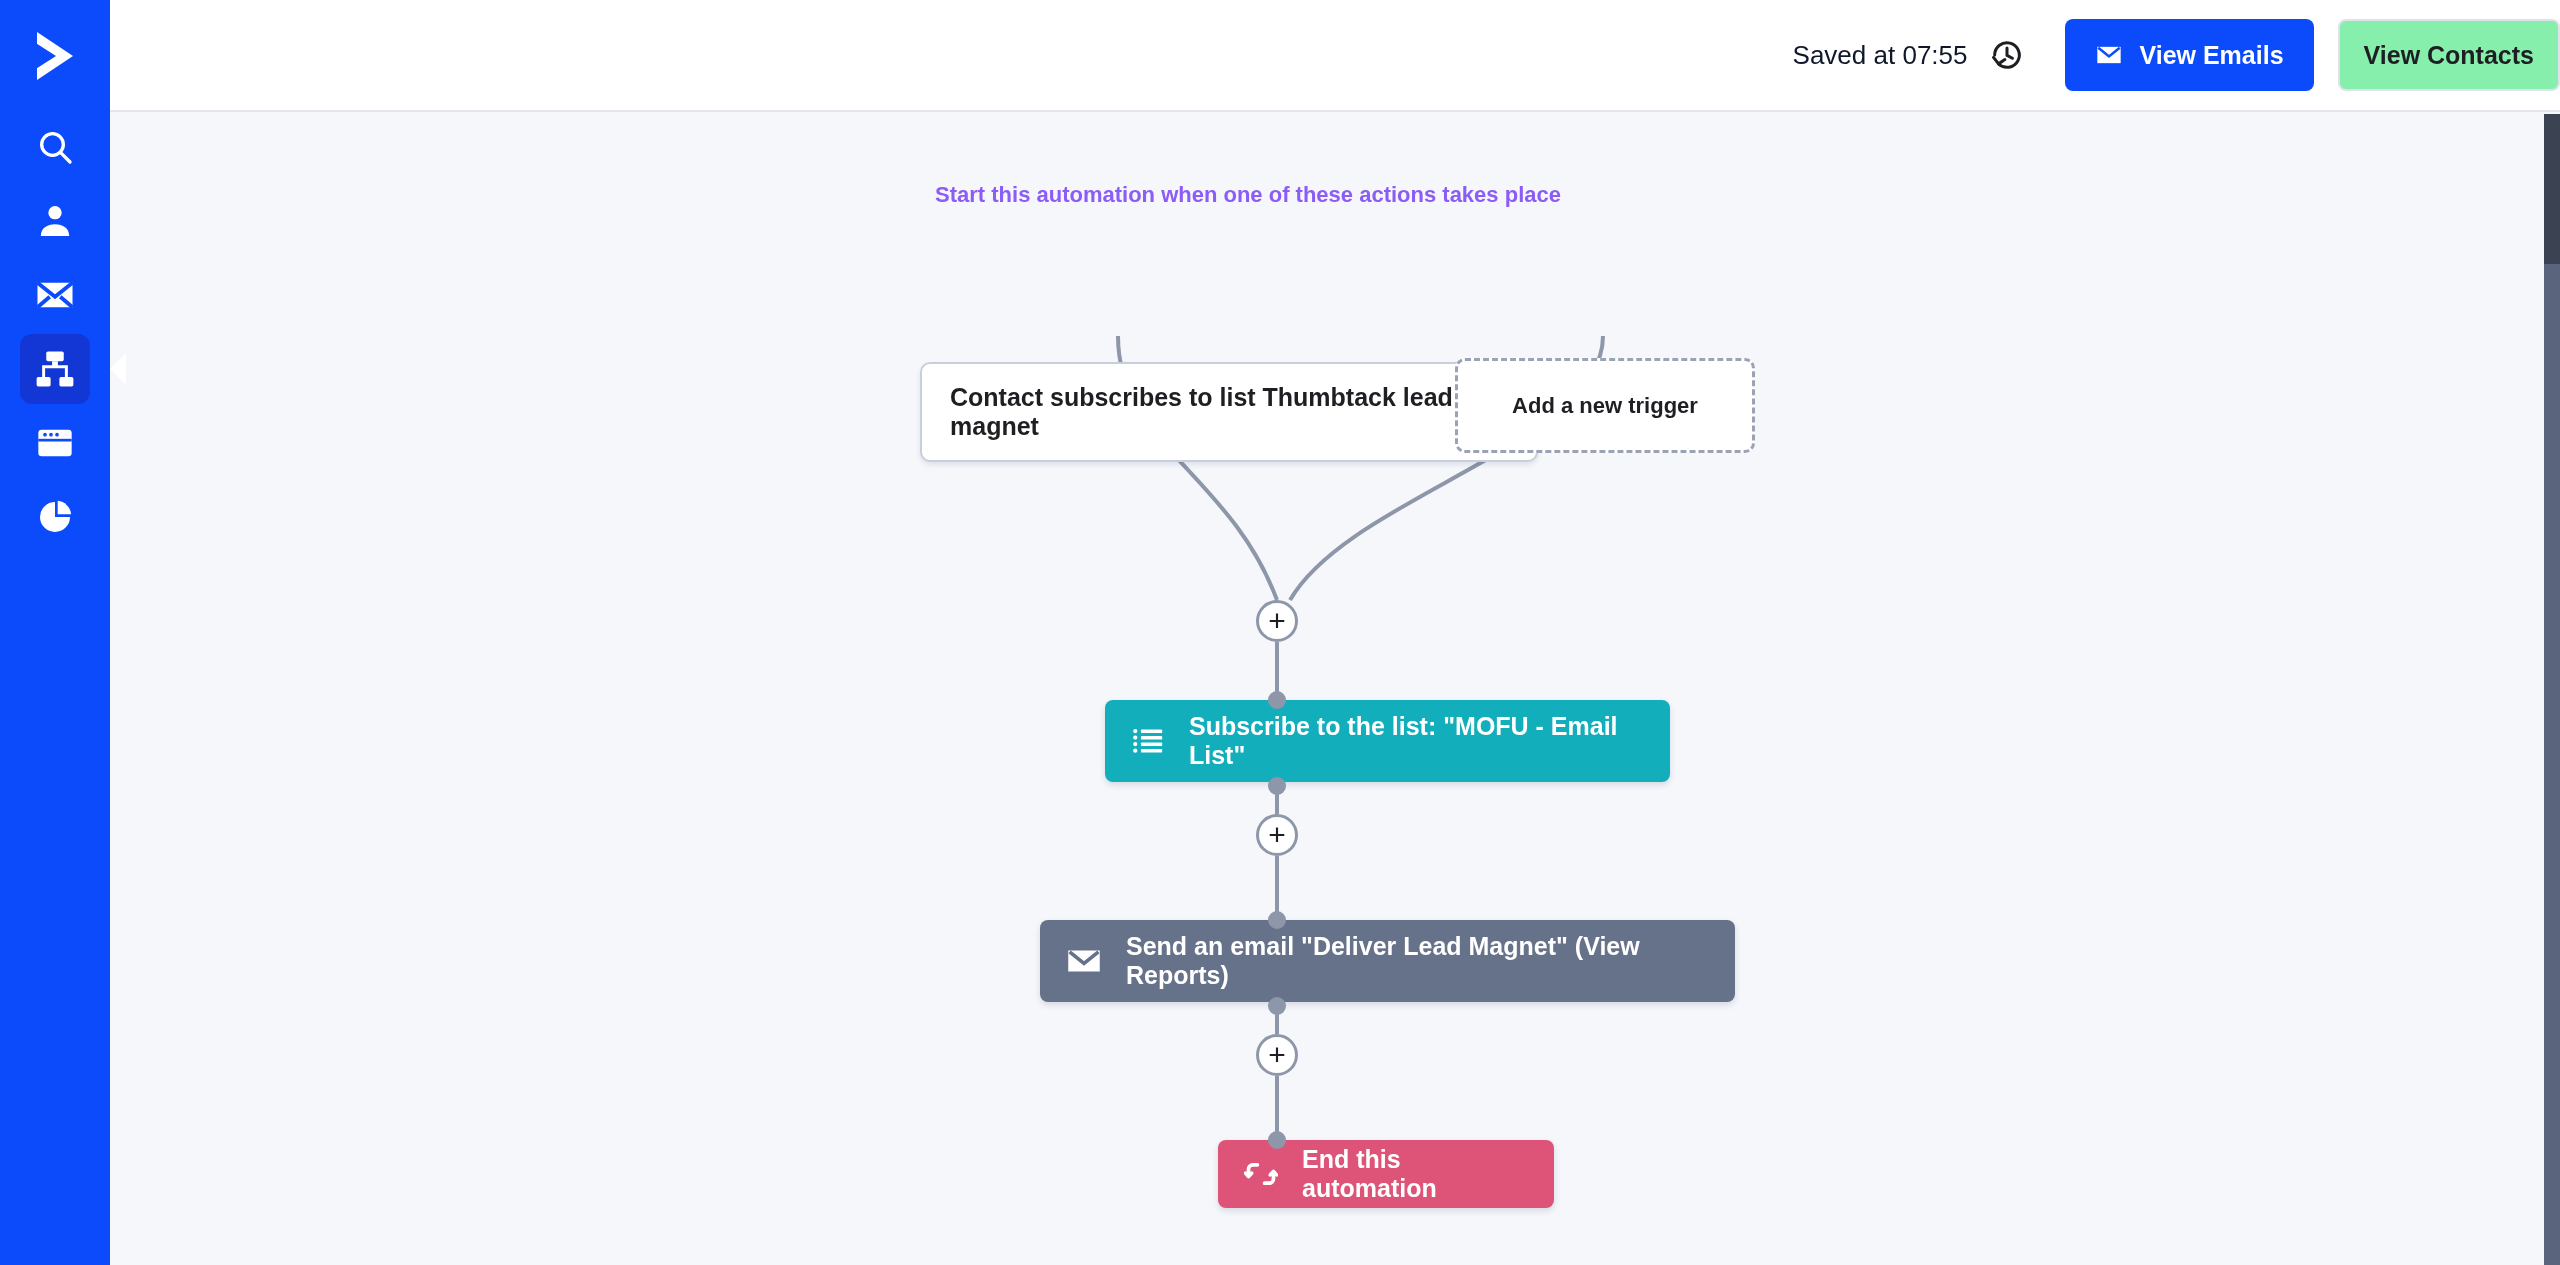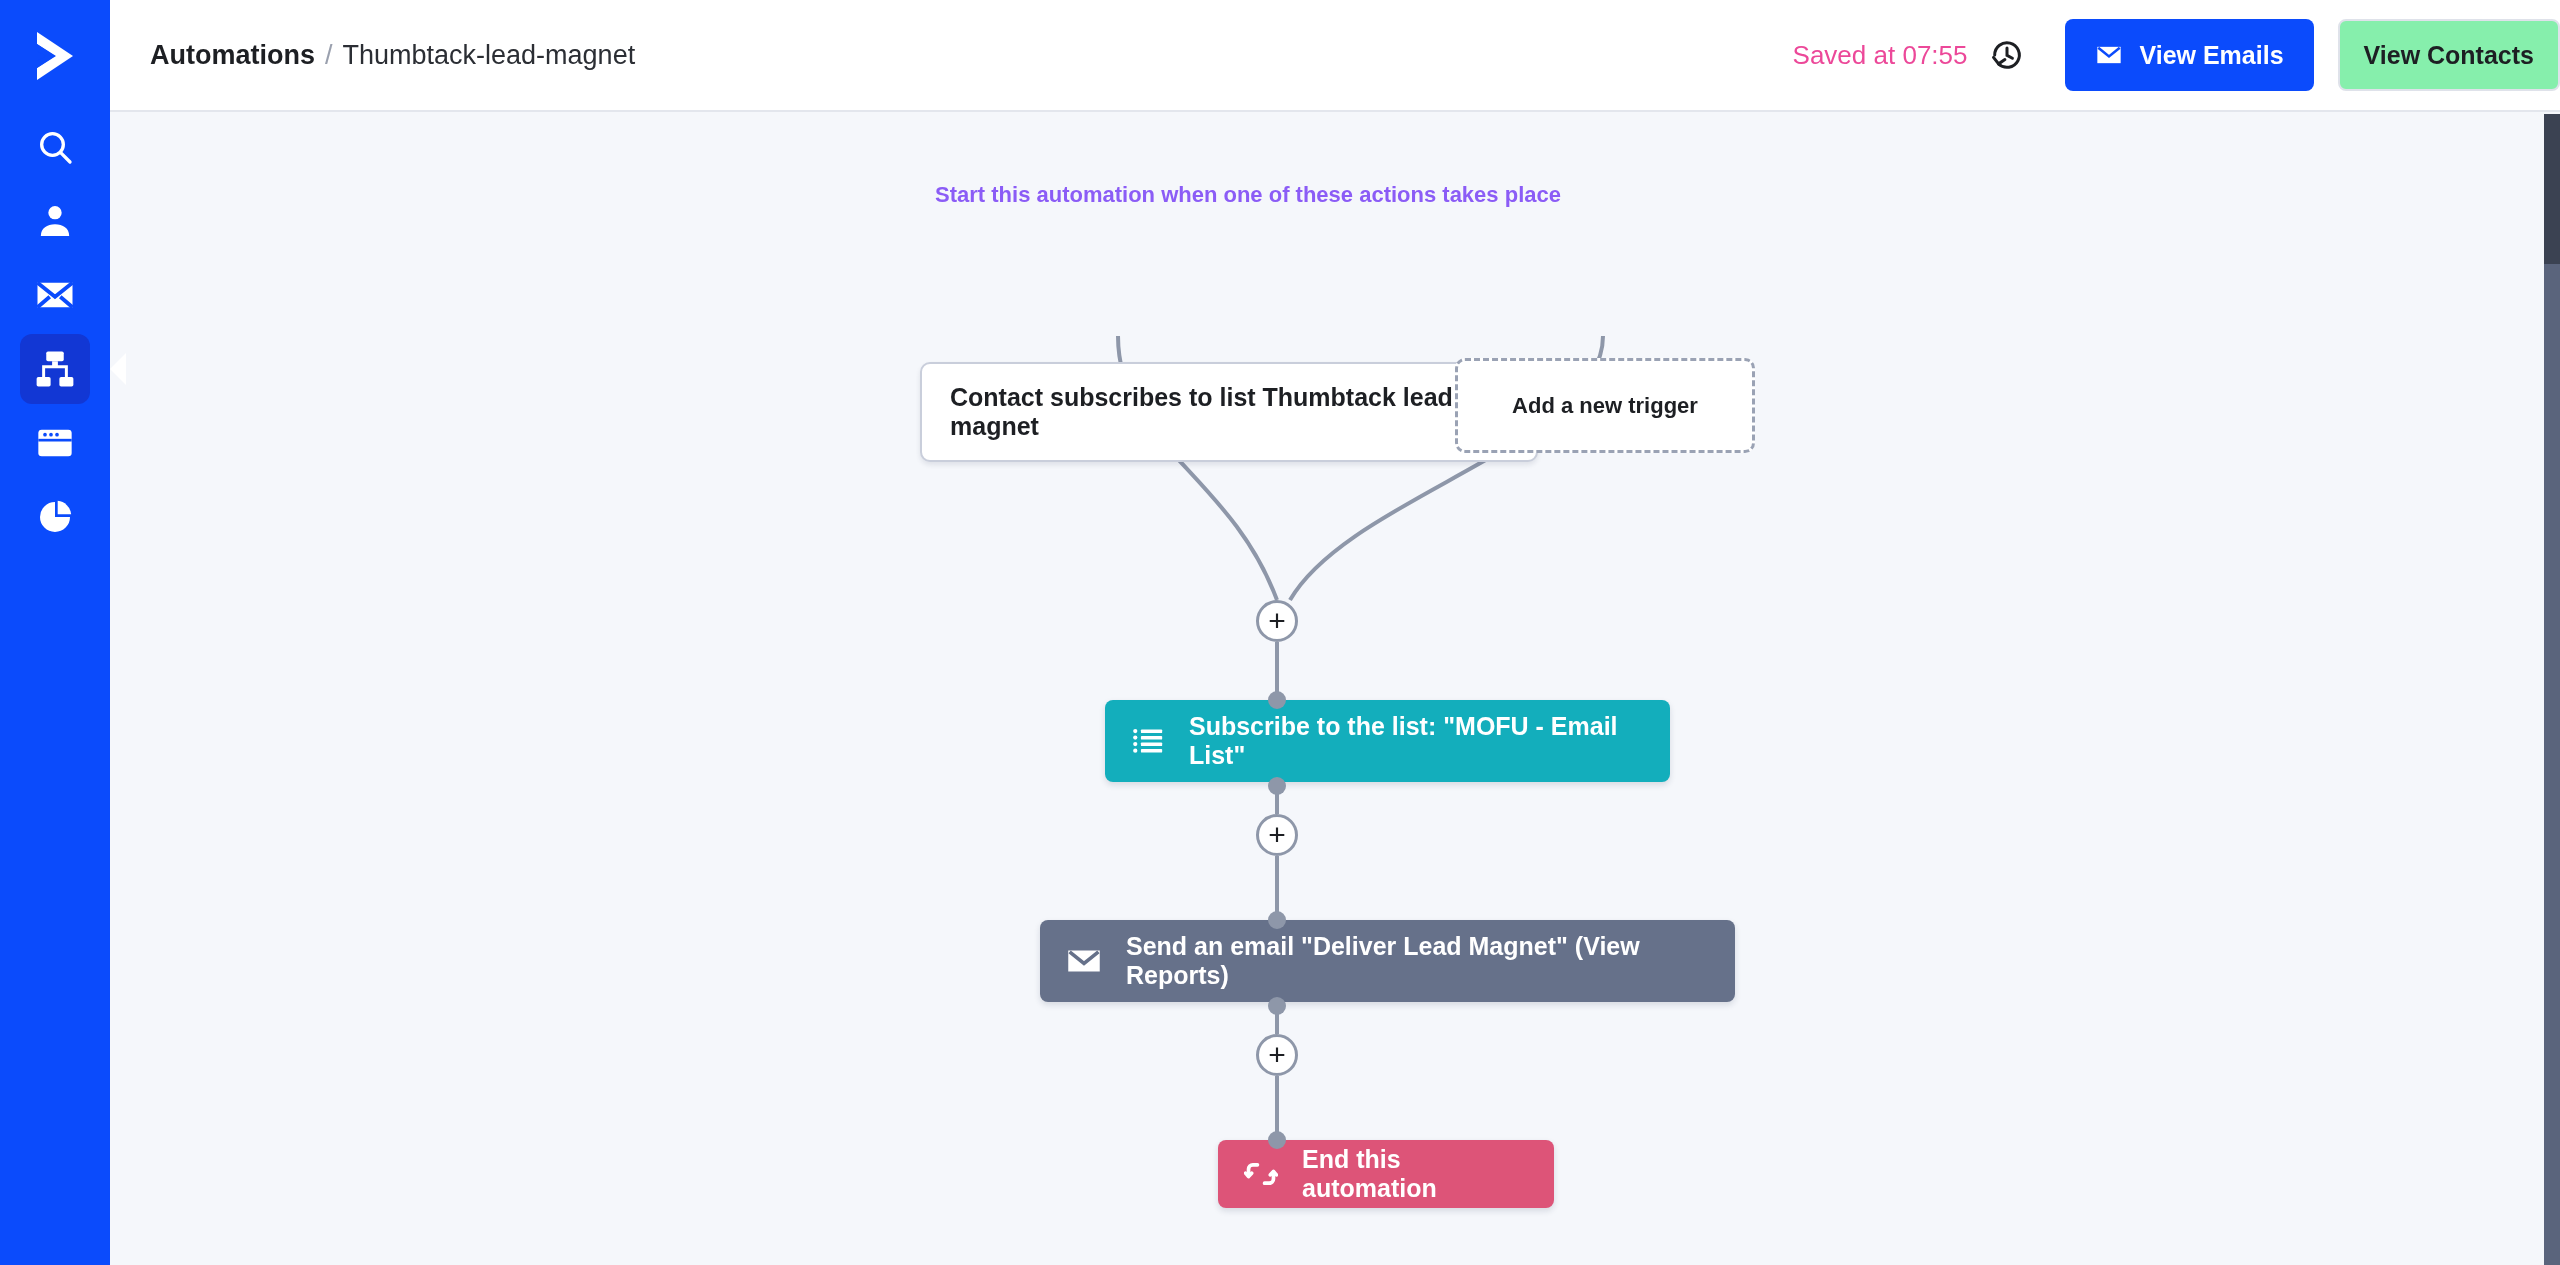--- a/index.html
+++ b/index.html
@@ -48,21 +48,21 @@
     margin-left: 40px; font-size: 27px; color: #2b2e34; white-space: nowrap;
   }
   #breadcrumb .crumb-root { font-weight: bold; color: #1d1f23; }
   #breadcrumb .crumb-sep { color: #9aa0ae; margin: 0 10px; font-weight: 400; }
   #breadcrumb .crumb-current { font-weight: 400; color: #2b2e34; }
 
   #header-right {
     margin-left: auto; display: flex; align-items: center;
     height: 100%; padding-right: 0;
   }
-  #saved-text { font-size: 26px; color: #ec4899; white-space: nowrap; }
+  #saved-text { font-size: 26px; color: #0f172a; white-space: nowrap; }
   #history-icon { margin-left: 22px; margin-right: 40px; display: flex; align-items: center; cursor: pointer; }
 
   .hbtn {
     height: 72px; border-radius: 8px;
     display: flex; align-items: center; justify-content: center;
     font-size: 25px; font-weight: bold; white-space: nowrap; cursor: pointer;
   }
   #btn-view-emails {
     background: #0b4bfc; color: #ffffff; padding: 1px 30px; min-width: 228px;
   }
@@ -205,23 +205,20 @@
         <svg width="40" height="40" viewBox="0 0 24 24" fill="#ffffff">
           <path d="M12 3a9 9 0 1 0 9 9h-9z"></path>
           <path d="M13.6 2.3A9 9 0 0 1 21.7 10.4h-8.1z"></path>
         </svg>
       </span>
     </div>
   </div>
 
   <div id="header">
 
-    <div id="breadcrumb">
-      <span class="crumb-root">Automations</span><span class="crumb-sep">/</span><span class="crumb-current">Thumbtack-lead-magnet</span>
-    </div>
 
     <div id="header-right">
       <span id="saved-text">Saved at 07:55</span>
 
       <span id="history-icon">
         <svg width="36" height="36" viewBox="0 0 24 24" fill="none" stroke="#1d1f23" stroke-width="2" stroke-linecap="round">
           <path d="M3.8 12a8.2 8.2 0 1 1 2.6 6"></path>
           <polyline points="3,13.6 6.4,17.9 10.6,15" fill="none"></polyline>
           <polyline points="12,7.4 12,12.2 15.6,14.2"></polyline>
         </svg>

